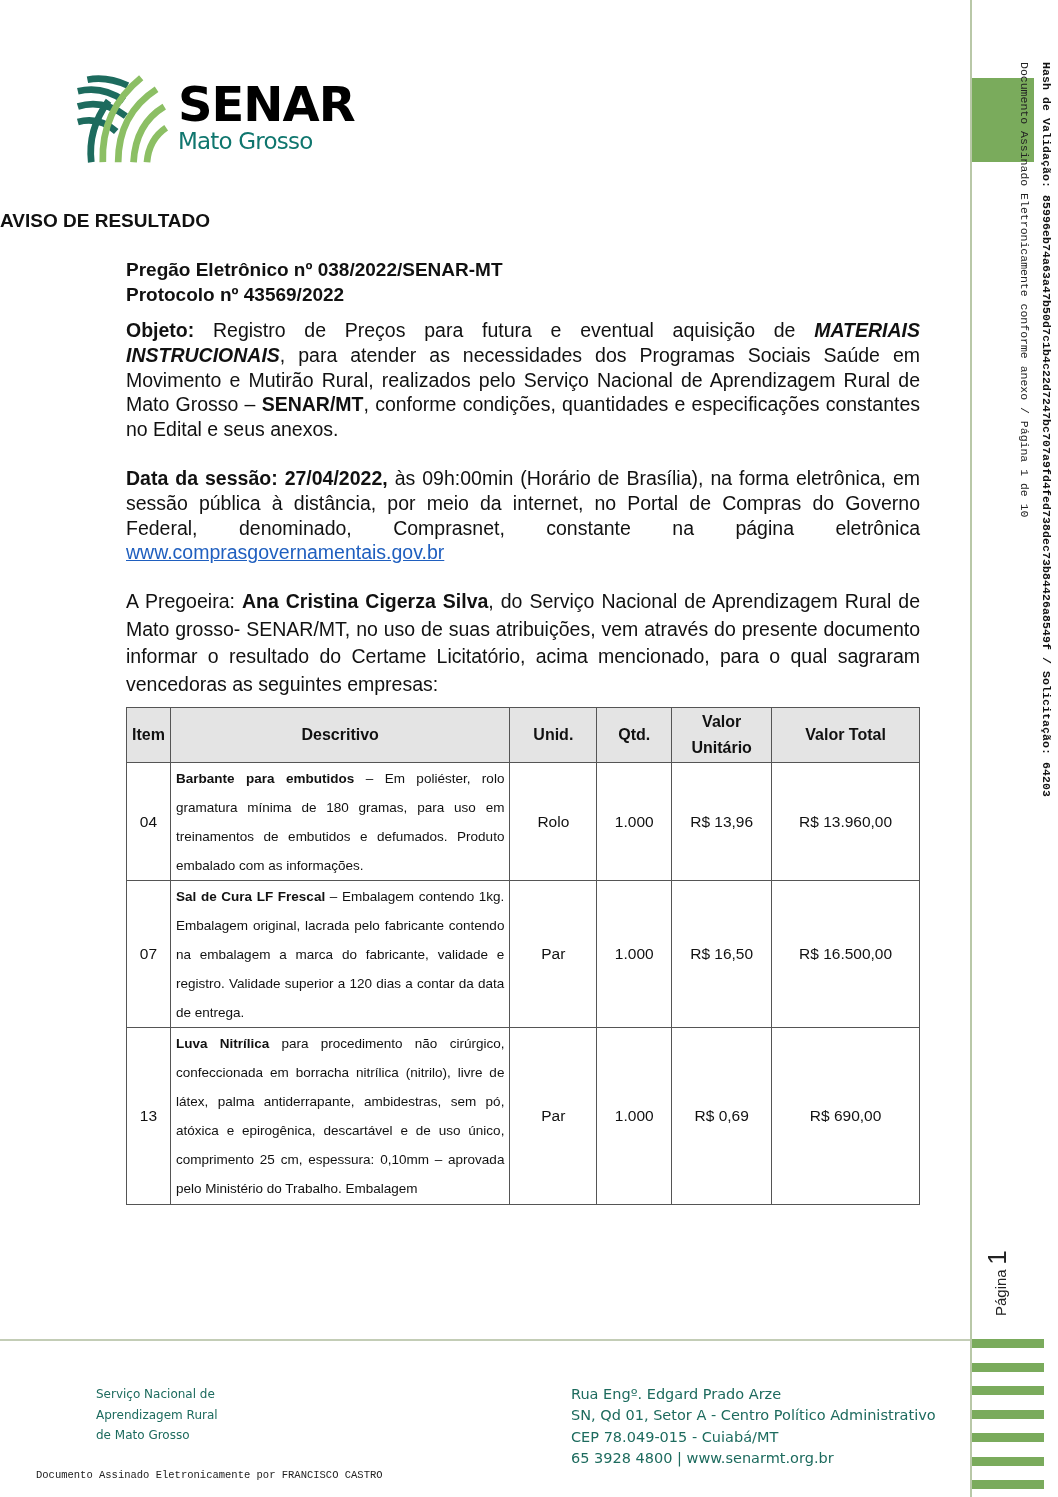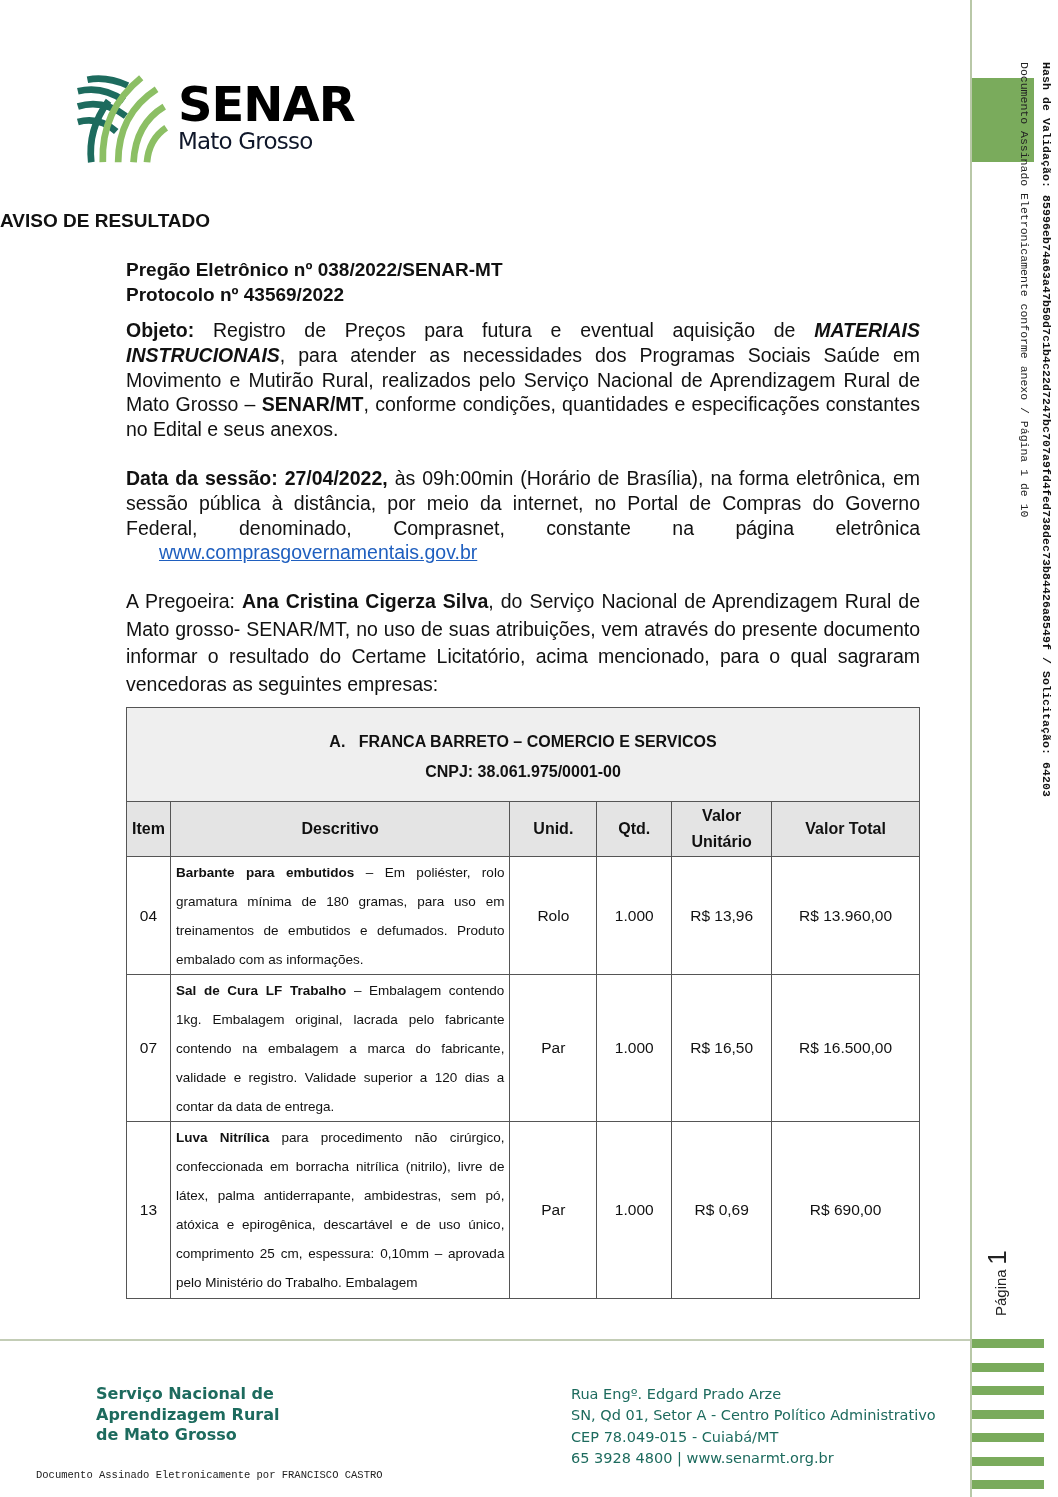--- a/index.html
+++ b/index.html
@@ -36,45 +36,45 @@
   .page-number .lbl { font-size: 15px; }
   .page-number .num { font-size: 26px; }
   .stripes { left: 972px; top: 1339px; width: 72px; }
   .stripe { height: 9px; background: #7aab5c; margin-bottom: 14.5px; }
 
   .footer-rule { left: 0; top: 1339px; width: 970px; height: 2px; background: #c3cdb6; }
 
   
   .logo { left: 74px; top: 70px; width: 280px; height: 100px; }
   .logo-word { left: 178px; top: 76px; font-size: 48px; font-weight: bold; color: #000000; letter-spacing: -1px; font-family: "DejaVu Sans", sans-serif; }
-  .logo-sub { left: 178px; top: 128px; font-size: 23px; color: #0f172a; font-family: "DejaVu Sans", sans-serif; letter-spacing: -0.8px; }
+  .logo-sub { left: 178px; top: 128px; font-size: 23px; color: #0f766e; font-family: "DejaVu Sans", sans-serif; letter-spacing: -0.8px; }
 
   
   .title { left: 0; top: 210px; width: 1045px; text-align: left; font-size: 19px; font-weight: bold; }
   .subhead { left: 126px; top: 244px; font-size: 19px; font-weight: bold; line-height: 25px; margin-top: 13px; }
   .para {
     left: 126px; width: 794px; font-size: 19.5px; line-height: 24.8px; text-align: justify;
   }
   .p1 { top: 318px; }
   .p2 { top: 466px; }
   .p3 { top: 588px; line-height: 27.5px; }
-  .link { color: #1f5fbf; text-decoration: underline; margin-left: 33px; }
+  .link { color: #1f5fbf; text-decoration: underline; }
 
   
   .tbl { left: 126px; top: 707px; width: 794px; border-collapse: collapse; }
   .tbl td, .tbl th { border: 1.5px solid #555; }
   .tbl .company { background: #efefef; text-align: center; font-weight: bold; font-size: 16px; height: 86px; padding-top: 6px; }
   .tbl .company div { line-height: 30px; }
   .tbl th { background: #e4e4e4; font-size: 16px; font-weight: bold; height: 52px; line-height: 26px; }
   .tbl td.c { text-align: center; font-size: 15.5px; }
   .tbl td.desc { font-family: "Liberation Sans", sans-serif; font-size: 13.5px; line-height: 29px; text-align: justify; padding: 0 5px; }
   .tbl td.desc b { font-weight: bold; }
 
   
-  .foot-left { left: 96px; top: 1384px; font-size: 16px; font-weight: bold; color: #1d6b5e; line-height: 20.5px; font-family: "DejaVu Sans", sans-serif; }
+  .foot-left { left: 96px; top: 1384px; font-size: 12px; font-weight: normal; color: #1d6b5e; line-height: 20.5px; font-family: "DejaVu Sans", sans-serif; }
   .foot-right { left: 571px; top: 1384px; font-size: 14.5px; color: #1d6b5e; line-height: 21.3px; font-family: "DejaVu Sans", sans-serif; }
   .signed-by { left: 36px; top: 1469px; font-family: "Liberation Mono", monospace; font-size: 10.5px; color: #222; text-align: right; }
 </style>
 </head>
 <body>
 
 <div class="abs margin-line"></div>
 <div class="abs green-block"></div>
 <div class="abs hash-text">Hash de Validação: 85996eb74a63a47b50d7c1b4c22d7247bc707a9fd4fed738dec73b84426a8549f / Solicitação: 64203</div>
 <div class="abs signed-text">Documento Assinado Eletronicamente conforme anexo / Página 1 de 10</div>
@@ -131,45 +131,39 @@
 <table class="abs tbl">
   <colgroup>
     <col style="width:44px">
       <col style="width:340px">
       <col style="width:87px">
     <col style="width:75px">
       <col style="width:100px">
       <col style="width:148px">
   </colgroup>
   <tbody>
-      <tr>
-    <td colspan="6" class="company">
-      <div style="white-space:pre;">A.   FRANCA BARRETO – COMERCIO E SERVICOS</div>
-      <div>CNPJ: 38.061.975/0001-00</div>
-    </td>
-  </tr>
   <tr>
     <th>Item</th>
     <th>Descritivo</th>
     <th>Unid.</th>
     <th>Qtd.</th>
     <th style="padding:0 10px;">Valor Unitário</th>
     <th>Valor Total</th>
   </tr>
   <tr style="height:118px;">
     <td class="c">04</td>
     <td class="desc"><b>Barbante para embutidos</b><span> – Em poliéster, rolo gramatura mínima de 180 gramas, para uso em treinamentos de embutidos e defumados. Produto embalado com as informações.</span></td>
     <td class="c">Rolo</td>
     <td class="c">1.000</td>
     <td class="c">R$ 13,96</td>
     <td class="c">R$ 13.960,00</td>
   </tr>
   <tr style="height:147px;">
     <td class="c">07</td>
-    <td class="desc"><b>Sal de Cura LF Trabalho</b><span> – Embalagem contendo 1kg. Embalagem original, lacrada pelo fabricante contendo na embalagem a marca do fabricante, validade e registro. Validade superior a 120 dias a contar da data de entrega.</span></td>
+    <td class="desc"><b>Sal de Cura LF Frescal</b><span> – Embalagem contendo 1kg. Embalagem original, lacrada pelo fabricante contendo na embalagem a marca do fabricante, validade e registro. Validade superior a 120 dias a contar da data de entrega.</span></td>
     <td class="c">Par</td>
     <td class="c">1.000</td>
     <td class="c">R$ 16,50</td>
     <td class="c">R$ 16.500,00</td>
   </tr>
   <tr style="height:177px;">
     <td class="c">13</td>
     <td class="desc"><b>Luva Nitrílica</b><span> para procedimento não cirúrgico, confeccionada em borracha nitrílica (nitrilo), livre de látex, palma antiderrapante, ambidestras, sem pó, atóxica e epirogênica, descartável e de uso único, comprimento 25 cm, espessura: 0,10mm – aprovada pelo Ministério do Trabalho. Embalagem</span></td>
     <td class="c">Par</td>
     <td class="c">1.000</td>

